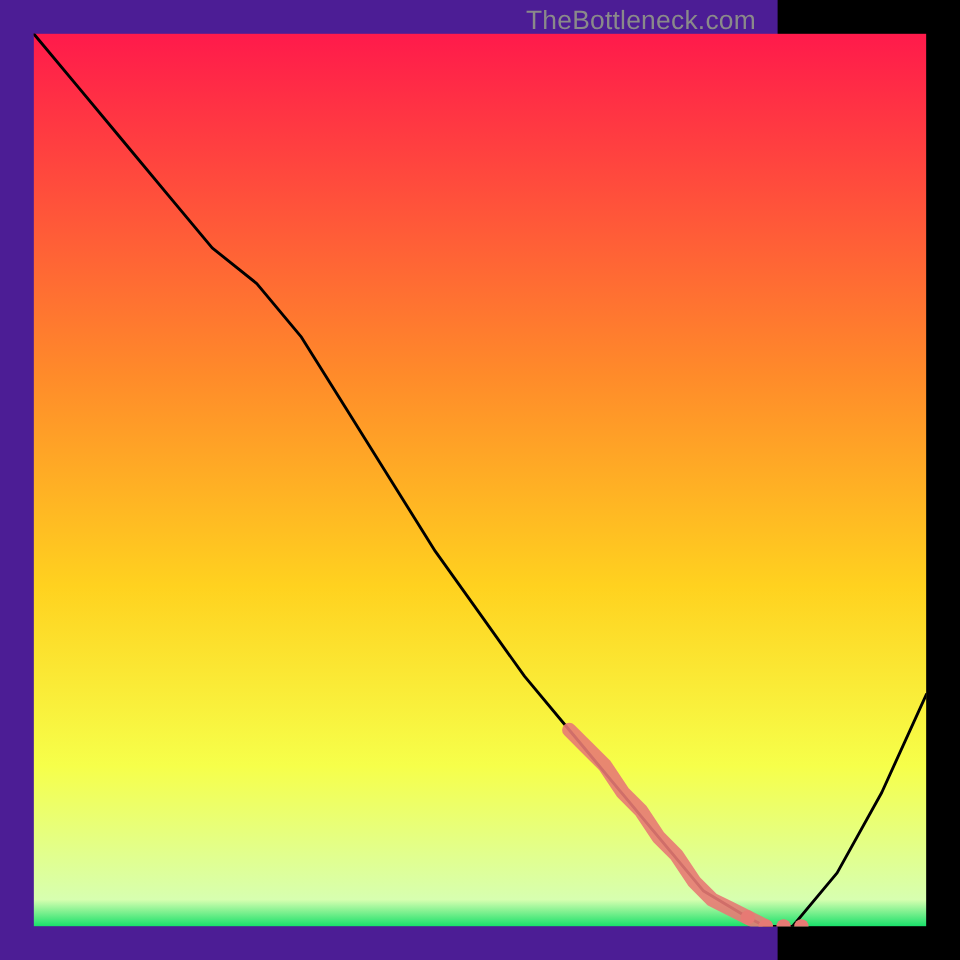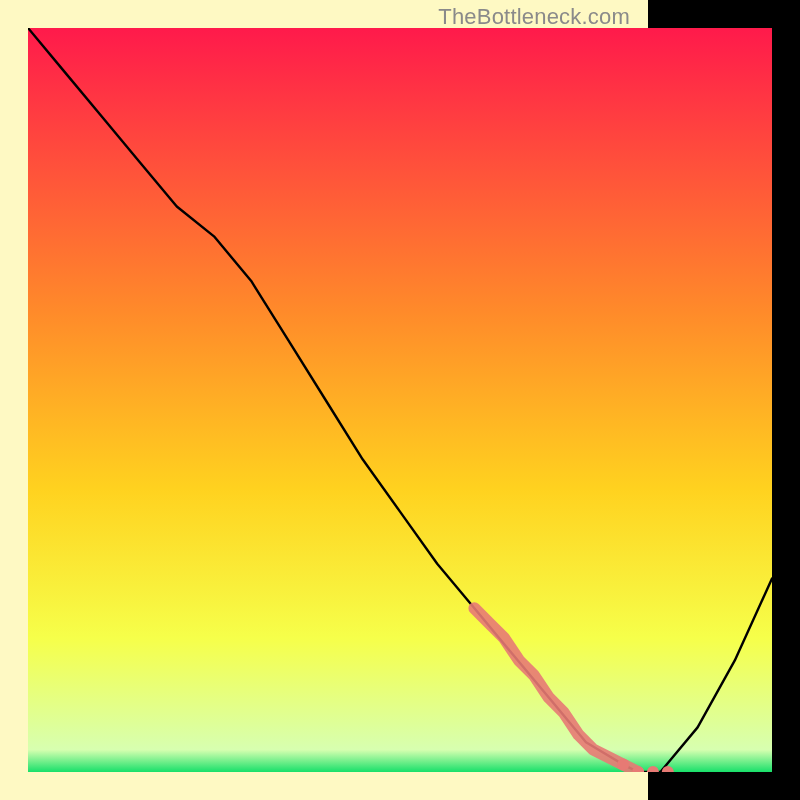--- a/index.html
+++ b/index.html
@@ -8,21 +8,21 @@
     width: 800px;
     height: 800px;
     background: #000;
     font-family: Arial, Helvetica, sans-serif;
     overflow: hidden;
   }
   .outer {
     position: relative;
     width: 648px;
     height: 800px;
-    background: #fef9c3;
+    background: #4c1d95;
   }
   .watermark {
     position: absolute;
     top: 4px;
     right: 18px;
     color: #8a8a8a;
     font-size: 22px;
     font-weight: 500;
     letter-spacing: 0.2px;
     user-select: none;

